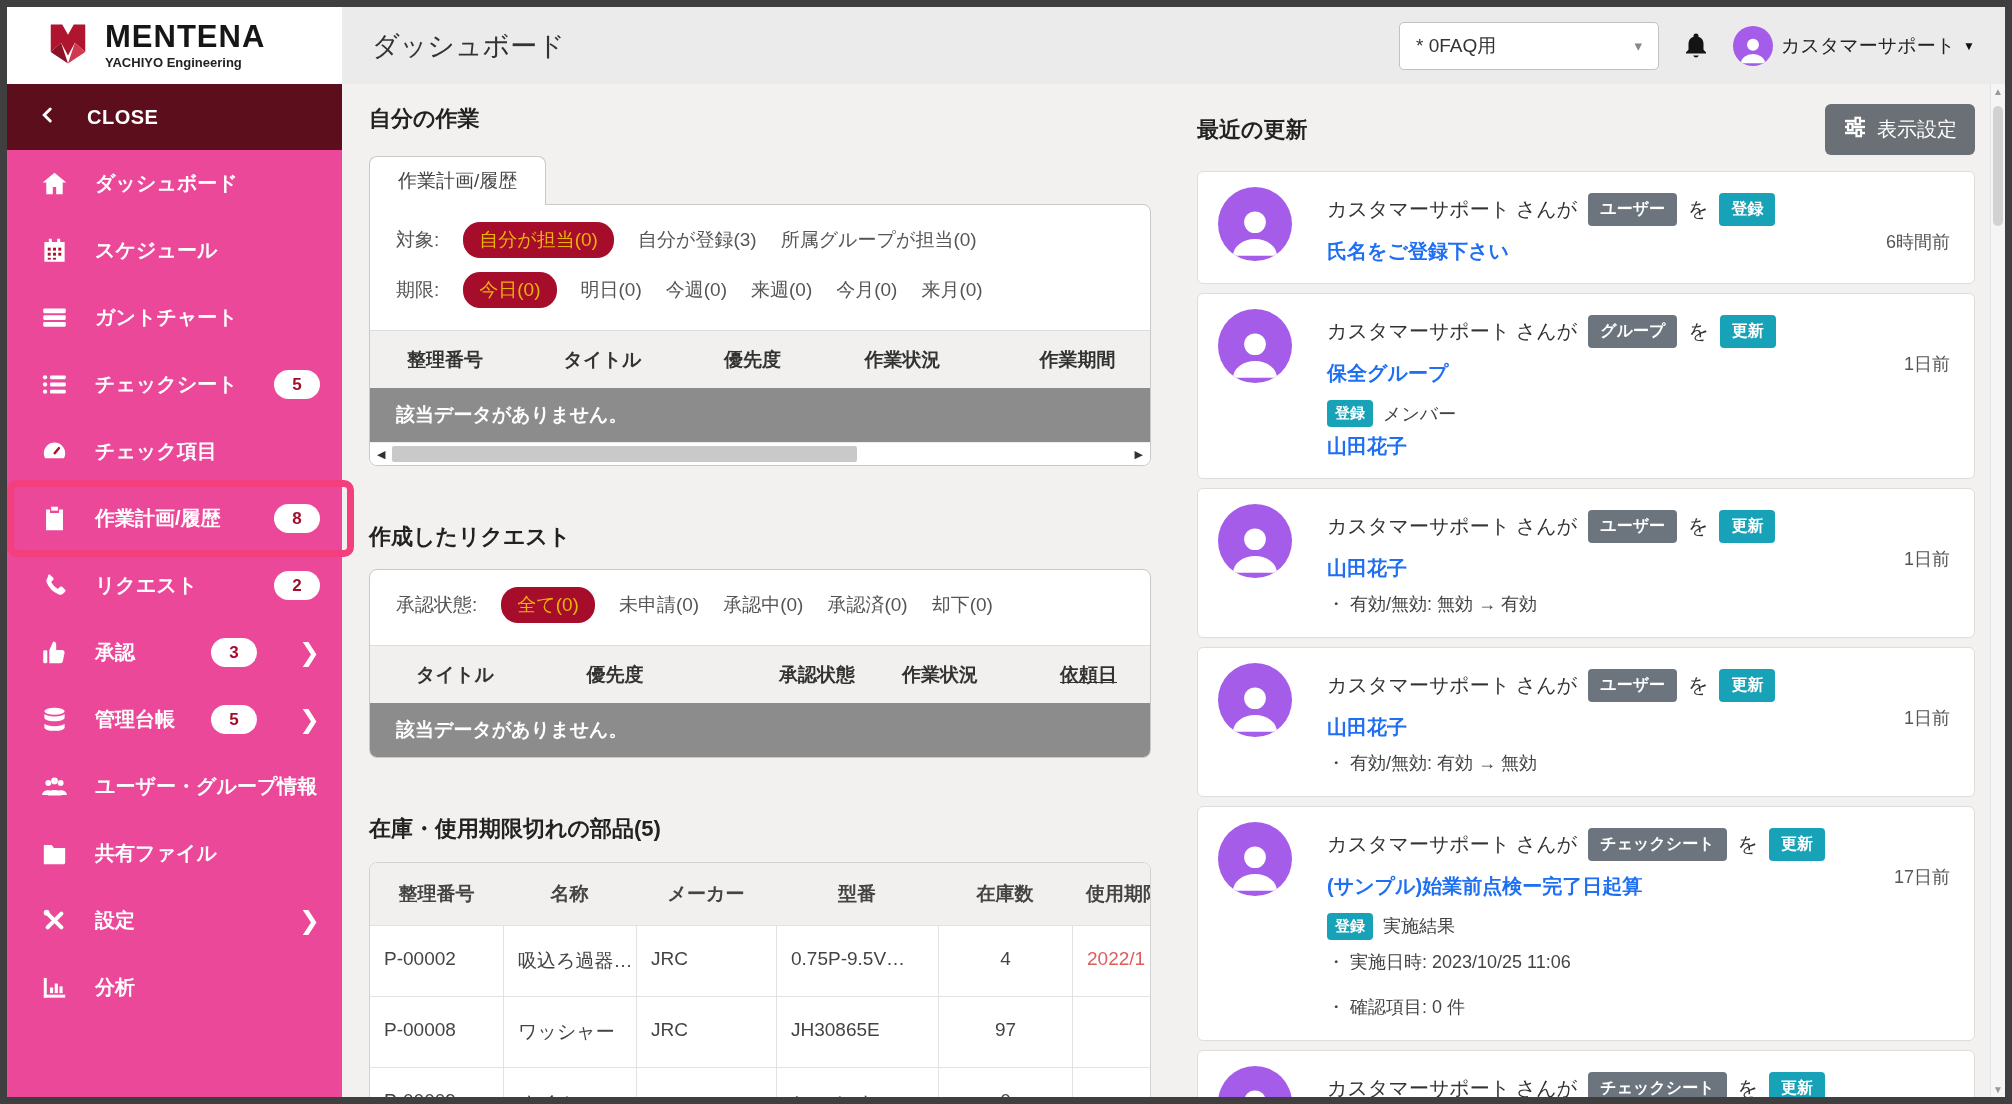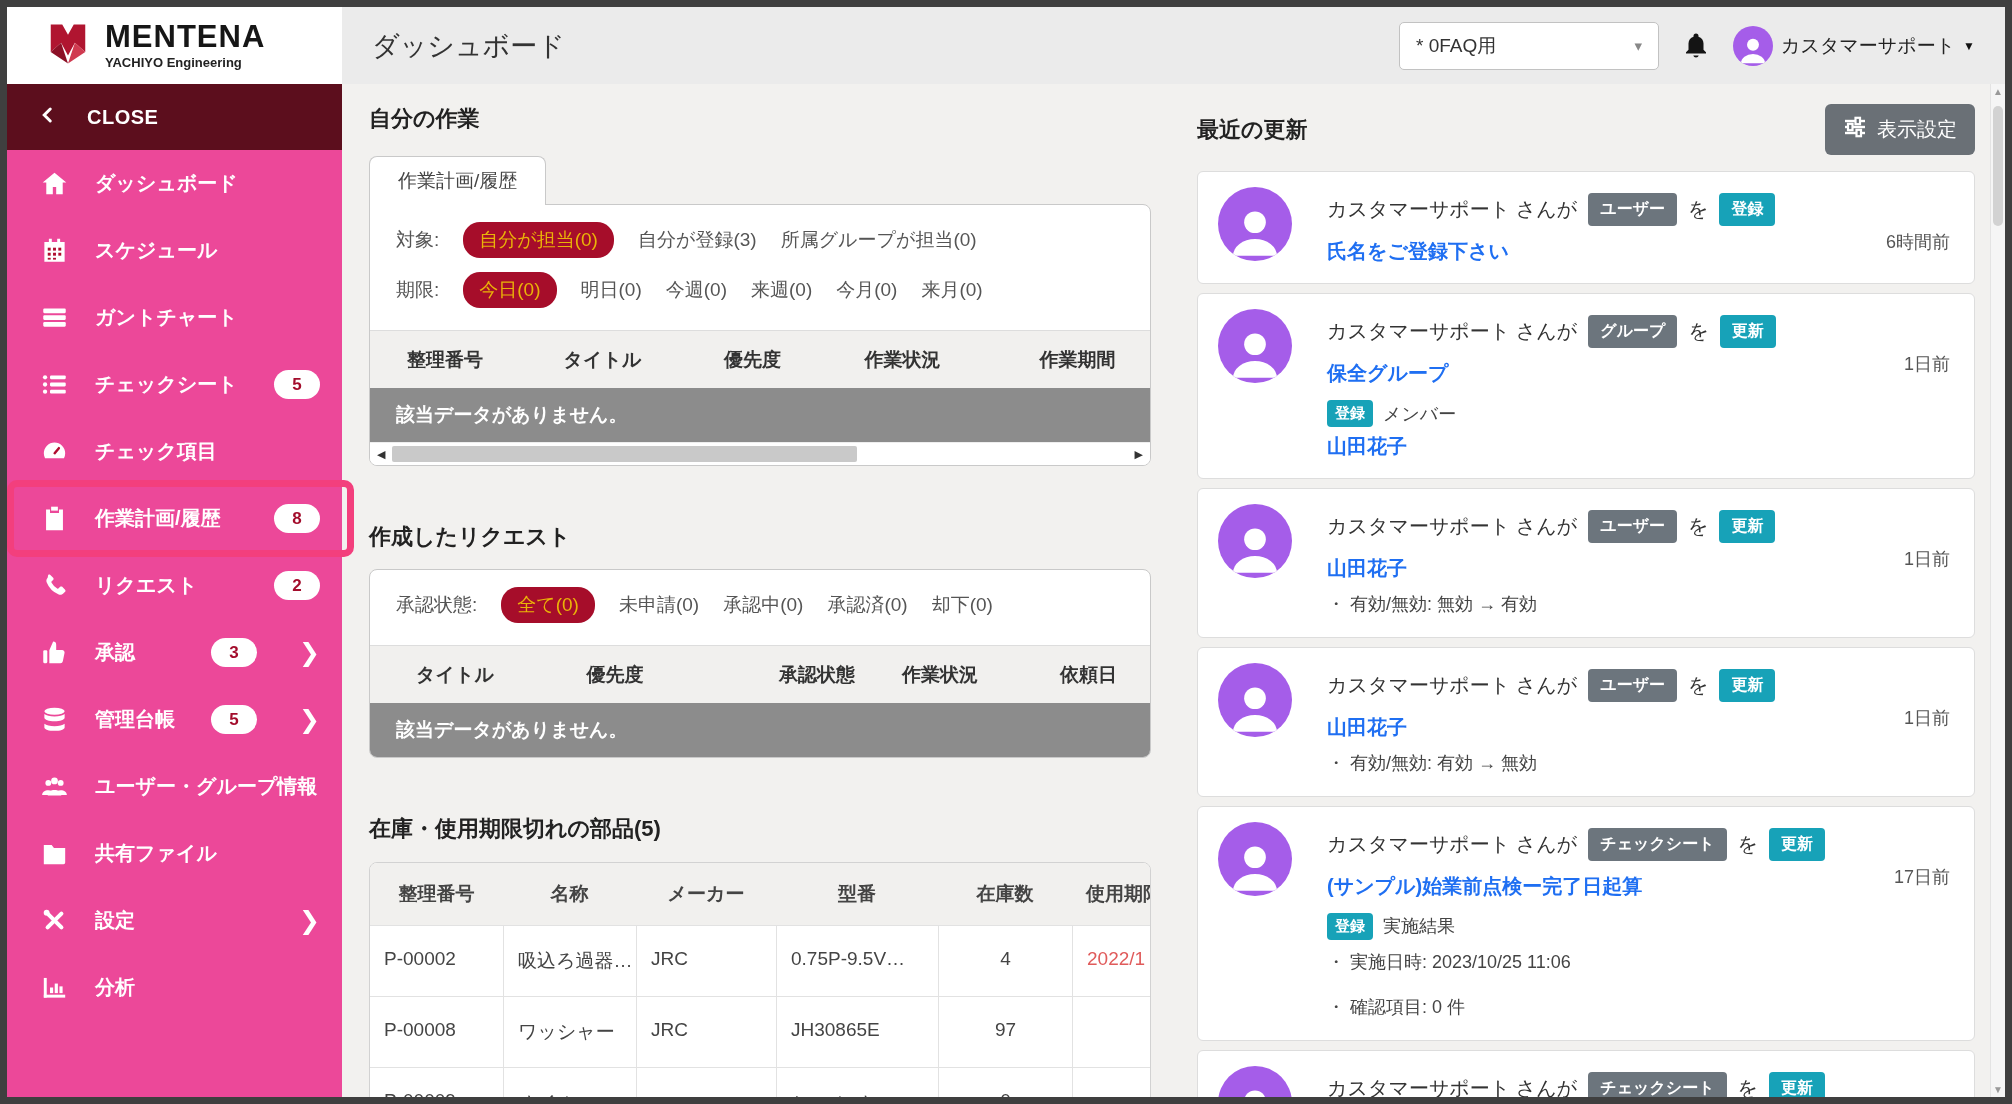--- a/index.html
+++ b/index.html
@@ -50,21 +50,21 @@
   .th { flex-shrink:0; text-align:center; overflow:hidden; }
   .nodata { background:#8c8c8c; color:#fff; font-weight:bold; font-size:19px; padding:14px 26px; white-space:nowrap; }
   .hscroll { height:23px; position:relative; background:#fff; border-top:1px solid #eee; display:flex; align-items:center; justify-content:space-between; padding:0 7px; font-size:11px; color:#333; }
   .hthumb { position:absolute; left:22px; width:465px; top:3px; bottom:3px; background:#c9c9c9; border-radius:2px; cursor:pointer; }
 
   
   .mw .th:nth-child(1){width:150px;} .mw .th:nth-child(2){width:165px;} .mw .th:nth-child(3){width:135px;}
   .mw .th:nth-child(4){width:165px;} .mw .th:nth-child(5){width:185px;} .mw .th:nth-child(6){width:60px;text-align:left;}
   
   .rq .th:nth-child(1){width:170px;} .rq .th:nth-child(2){width:150px;} .rq .th:nth-child(3){width:165px;text-align:right;}
-  .rq .th:nth-child(4){width:170px;} .rq .th:nth-child(5){width:127px;}
+  .rq .th:nth-child(4){width:170px;} .rq .th:nth-child(5){width:127px;text-decoration:underline;}
 
   .gap-lg { height:56px; } .gap-md { height:18px; }
 
   
   .ptable { width:782px; background:#fff; border:1px solid #d2d2d2; border-radius:8px 8px 0 0; overflow:hidden; }
   .phead { display:flex; align-items:center; background:#f1f0ee; height:62px; font-weight:bold; font-size:19px; color:#333; white-space:nowrap; }
   .prow { display:flex; border-top:1px solid #e2e2e2; background:#fff; cursor:pointer; }
   .pcell { padding:22px 14px; font-size:19px; color:#444; white-space:nowrap; overflow:hidden; flex-shrink:0; }
   .prow .pcell { border-left:1px solid #e2e2e2; }
   .prow .pcell:first-child { border-left:none; }

